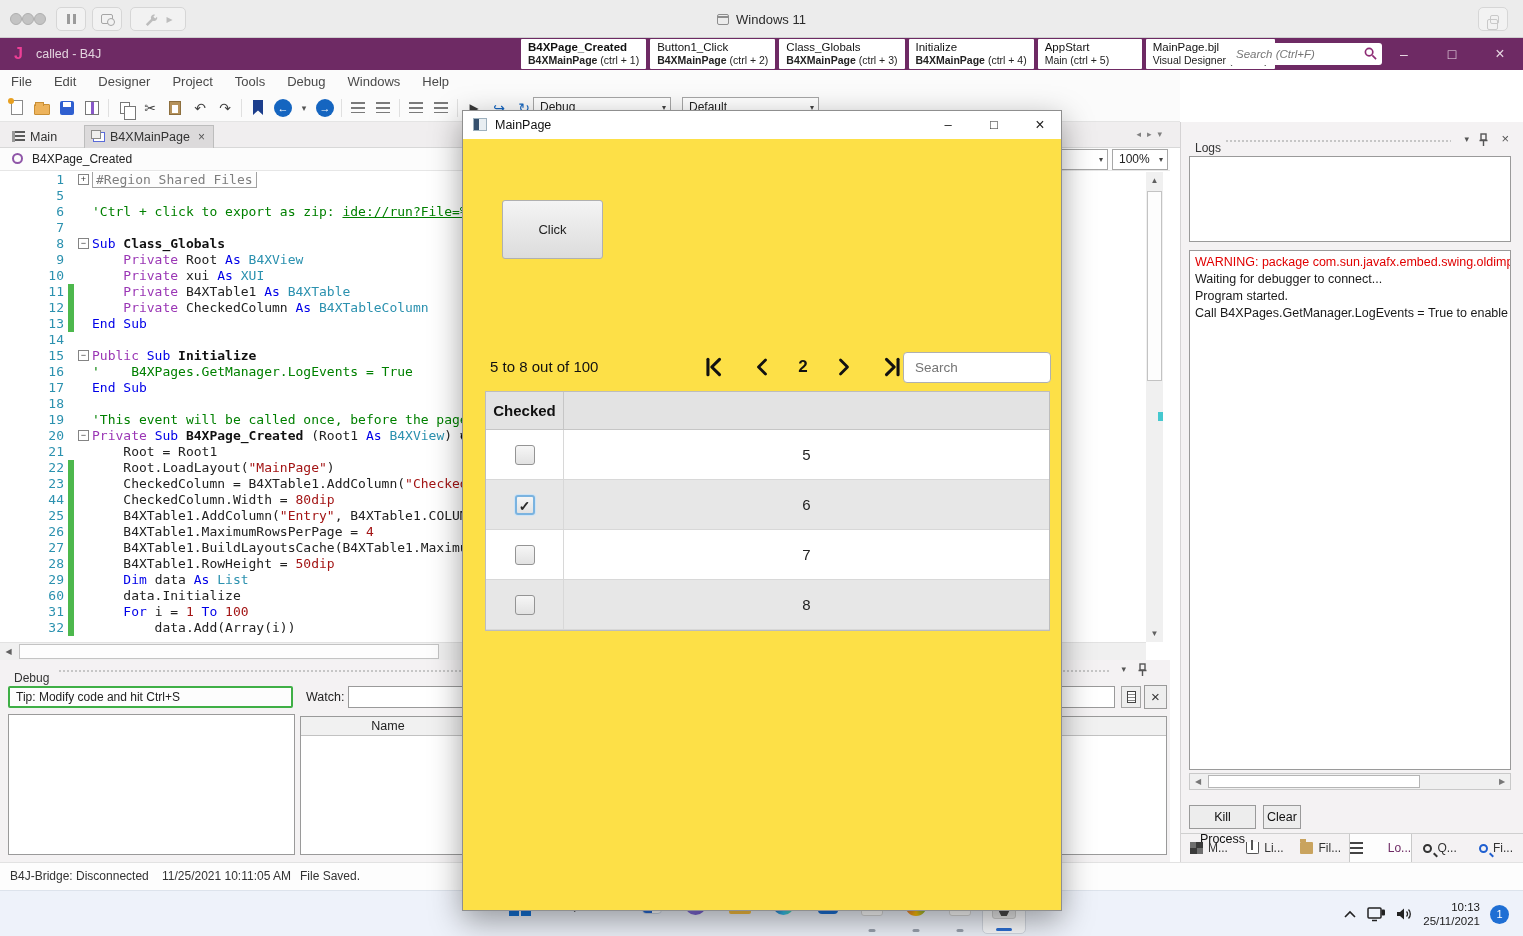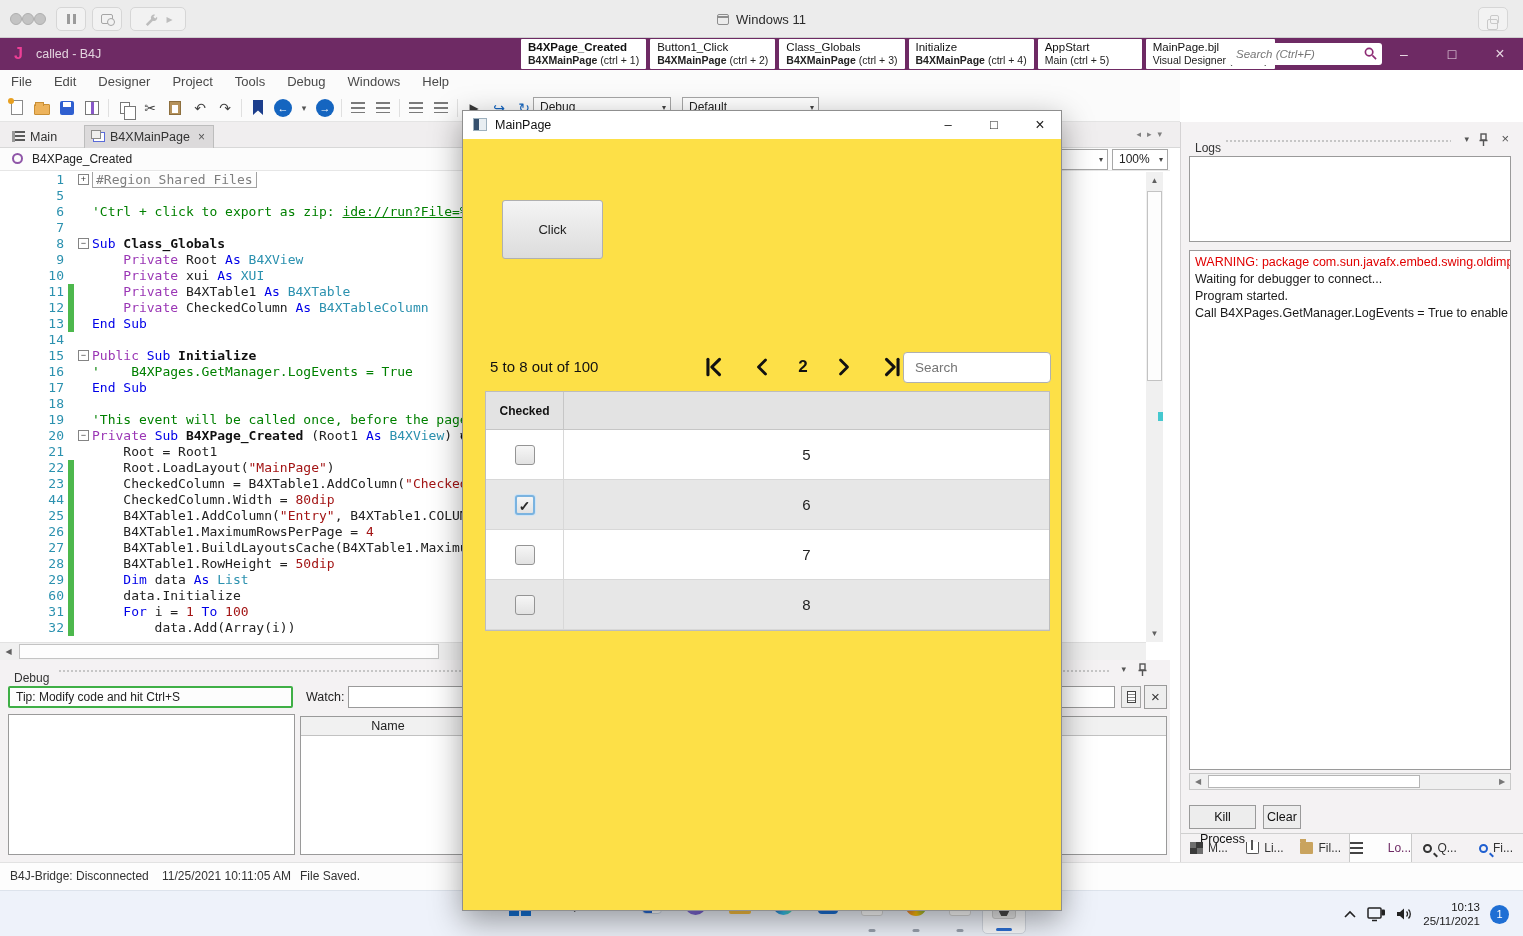--- a/index.html
+++ b/index.html
@@ -184,21 +184,21 @@
   .mw-title{position:absolute;left:32px;top:0;line-height:28px;font-size:12.5px;color:#111;}
   .mw-ctl{position:absolute;top:0;width:34px;height:28px;text-align:center;line-height:28px;color:#222;font-size:13px;}
   .click-btn{position:absolute;left:39px;top:89px;width:101px;height:59px;background:linear-gradient(#f4f4f4,#dcdcdc);border:1px solid #b0b0b0;border-radius:3px;font-size:13px;color:#222;display:flex;align-items:center;justify-content:center;}
   .pg-status{position:absolute;left:27px;top:247px;font-size:15px;color:#111;}
   .pg-nav{position:absolute;left:240px;top:240px;width:200px;height:32px;display:flex;align-items:center;justify-content:space-between;}
   .pg-num{font-size:17px;font-weight:bold;color:#111;}
   .pg-search{position:absolute;left:440px;top:241px;width:148px;height:31px;background:#fff;border:1px solid #b0b0b0;border-radius:4px;}
   .pg-search input{position:absolute;left:9px;top:4px;width:130px;height:21px;border:none;outline:none;font-size:13.5px;color:#333;background:transparent;font-family:"Liberation Sans",sans-serif;}
   .mw-table{position:absolute;left:22px;top:280px;width:565px;background:#fff;border:1px solid #bdbdbd;}
   .th-row{display:flex;height:38px;background:#e3e3e3;border-bottom:1px solid #c6c6c6;}
-  .th-cell{display:flex;align-items:center;justify-content:center;font-size:12px;font-weight:bold;color:#111;}
+  .th-cell{display:flex;align-items:center;justify-content:center;font-size:15px;font-weight:bold;color:#111;}
   .th-cell.ck{width:78px;border-right:1px solid #c6c6c6;}
   .th-cell.en{flex:1;}
   .trow{display:flex;height:50px;background:#fff;border-bottom:1px solid #d8d8d8;}
   .trow.alt{background:#e7e7e7;}
   .tcell{display:flex;align-items:center;justify-content:center;}
   .tcell.ck{width:78px;border-right:1px solid #d8d8d8;}
   .tcell.en{flex:1;font-size:15px;color:#222;}
   .cb{width:20px;height:20px;background:linear-gradient(#f6f6f6,#e2e2e2);border:1px solid #949494;border-radius:3px;font-size:14px;line-height:18px;text-align:center;color:#2a2a2a;font-weight:bold;}
   .cb.checked{border:2px solid #7ab3e0;box-shadow:0 0 0 1px #cfe4f5;}
   .nav-svg{display:block;}

